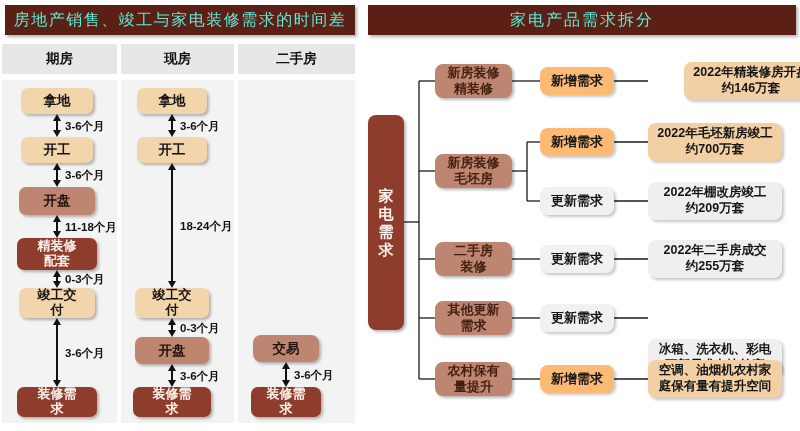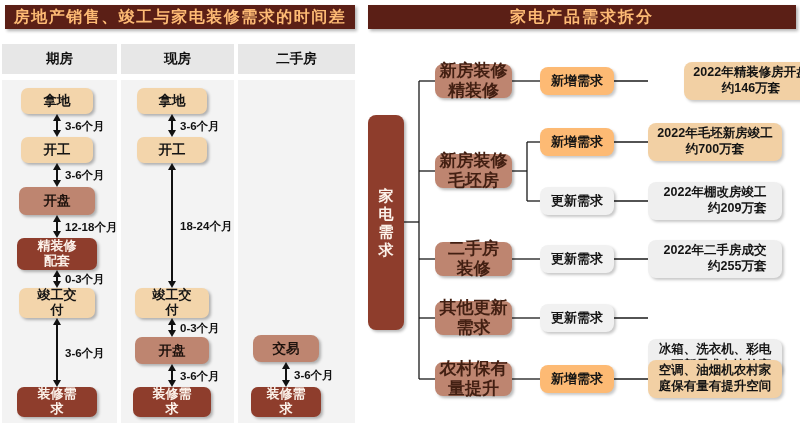--- a/index.html
+++ b/index.html
@@ -1,23 +1,23 @@
 <!DOCTYPE html>
 <html><head>
 <meta charset="utf-8">
 <style>
   html,body{margin:0;padding:0;background:#fff;}
   body{width:800px;height:431px;position:relative;overflow:hidden;
        font-family:"Liberation Sans","DejaVu Sans",sans-serif;}
   .canvas{position:absolute;inset:0;width:800px;height:431px;}
 
   
-  .tbar{position:absolute;height:24px;background:#5B1F16;color:#fdba74;
+  .tbar{position:absolute;height:30px;background:#5B1F16;color:#5eead4;
         display:flex;align-items:center;justify-content:center;
-        font-size:16px;font-weight:bold;letter-spacing:1.5px;
+        font-size:16px;font-weight:normal;letter-spacing:1.5px;
         box-shadow:2px 2px 3px rgba(0,0,0,.3);}
 
   
   .hdr{position:absolute;top:44px;height:30px;background:#E7E7E7;color:#111;
        display:flex;align-items:center;justify-content:center;
        font-size:13.5px;font-weight:bold;}
   .panel{position:absolute;top:80px;height:343px;background:#F3F3F3;}
 
   .box{position:absolute;display:flex;align-items:center;justify-content:center;
        text-align:center;border-radius:7px;font-weight:bold;white-space:pre-line;
@@ -40,33 +40,33 @@
             font-size:11.5px;font-weight:bold;color:#111;white-space:nowrap;}
 
   
   .root{position:absolute;left:368px;top:115px;width:36px;height:215px;
         background:#8E3D2C;color:#FCF2EA;border-radius:8px;
         display:flex;align-items:center;justify-content:center;text-align:center;
         font-size:15px;font-weight:bold;line-height:18px;white-space:pre-line;
         box-shadow:2px 2px 3px rgba(0,0,0,.28);}
   .cat{position:absolute;left:435px;width:77px;height:34px;background:#BE8570;
        color:#421f12;border-radius:8px;display:flex;align-items:center;justify-content:center;
-       text-align:center;font-size:17px;font-weight:bold;line-height:1.2;white-space:pre-line;
+       text-align:center;font-size:13px;font-weight:bold;line-height:1.2;white-space:pre-line;
        box-shadow:2px 2px 3px rgba(0,0,0,.28);}
   .dem{position:absolute;left:540px;width:74px;height:28px;border-radius:8px;
        display:flex;align-items:center;justify-content:center;color:#141414;
        font-size:13px;font-weight:bold;box-shadow:2px 2px 3px rgba(0,0,0,.22);}
   .dem-new{background:#fdba74;}
   .dem-upd{background:#F1F1F1;}
   .desc{position:absolute;left:648px;width:134px;height:38px;border-radius:8px;
         display:flex;align-items:center;justify-content:center;text-align:center;
         color:#141414;font-size:12.5px;font-weight:bold;line-height:1.25;white-space:pre-line;
         box-shadow:2px 2px 3px rgba(0,0,0,.22);}
   .desc-new{background:#F2D0A4;}
-  .desc-upd{background:#EFEFEF;text-align:right;}
+  .desc-upd{background:#EFEFEF;}
   svg.links{position:absolute;inset:0;pointer-events:none;}
 </style>
 </head>
 <body>
 
 <div class="canvas">
 
   <svg class="links" width="800" height="431" viewBox="0 0 800 431">
     <g stroke="#1a1a1a" stroke-width="1.3" fill="none">
       <path d="M404 222 H419"></path>
@@ -115,21 +115,21 @@
     <i class="tri-up"></i>
       <i class="shaft"></i>
       <i class="tri-dn"></i>
     <span class="lbl">3-6个月</span>
   </div>
   <div class="box salmon" style="left:19px;top:187px;width:76px;height:28px;">开盘</div>
   <div class="arr" style="left:57px;top:215px;height:23px;">
     <i class="tri-up"></i>
       <i class="shaft"></i>
       <i class="tri-dn"></i>
-    <span class="lbl">12-18个月</span>
+    <span class="lbl">11-18个月</span>
   </div>
   <div class="box dark two" style="left:17px;top:238px;width:80px;height:32px;">精装修
 配套</div>
   <div class="arr" style="left:57px;top:270px;height:18px;">
     <i class="tri-up"></i>
       <i class="shaft"></i>
       <i class="tri-dn"></i>
     <span class="lbl">0-3个月</span>
   </div>
   <div class="box peach two" style="left:19px;top:288px;width:76px;height:30px;">竣工交

